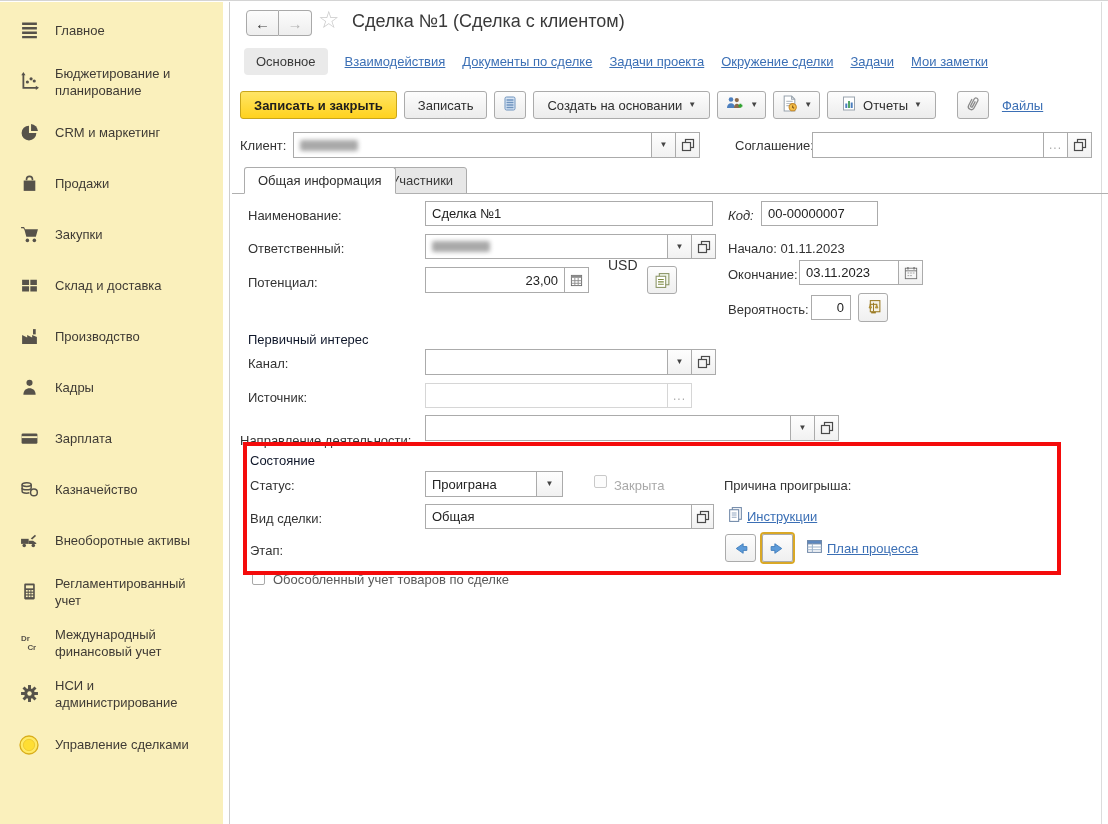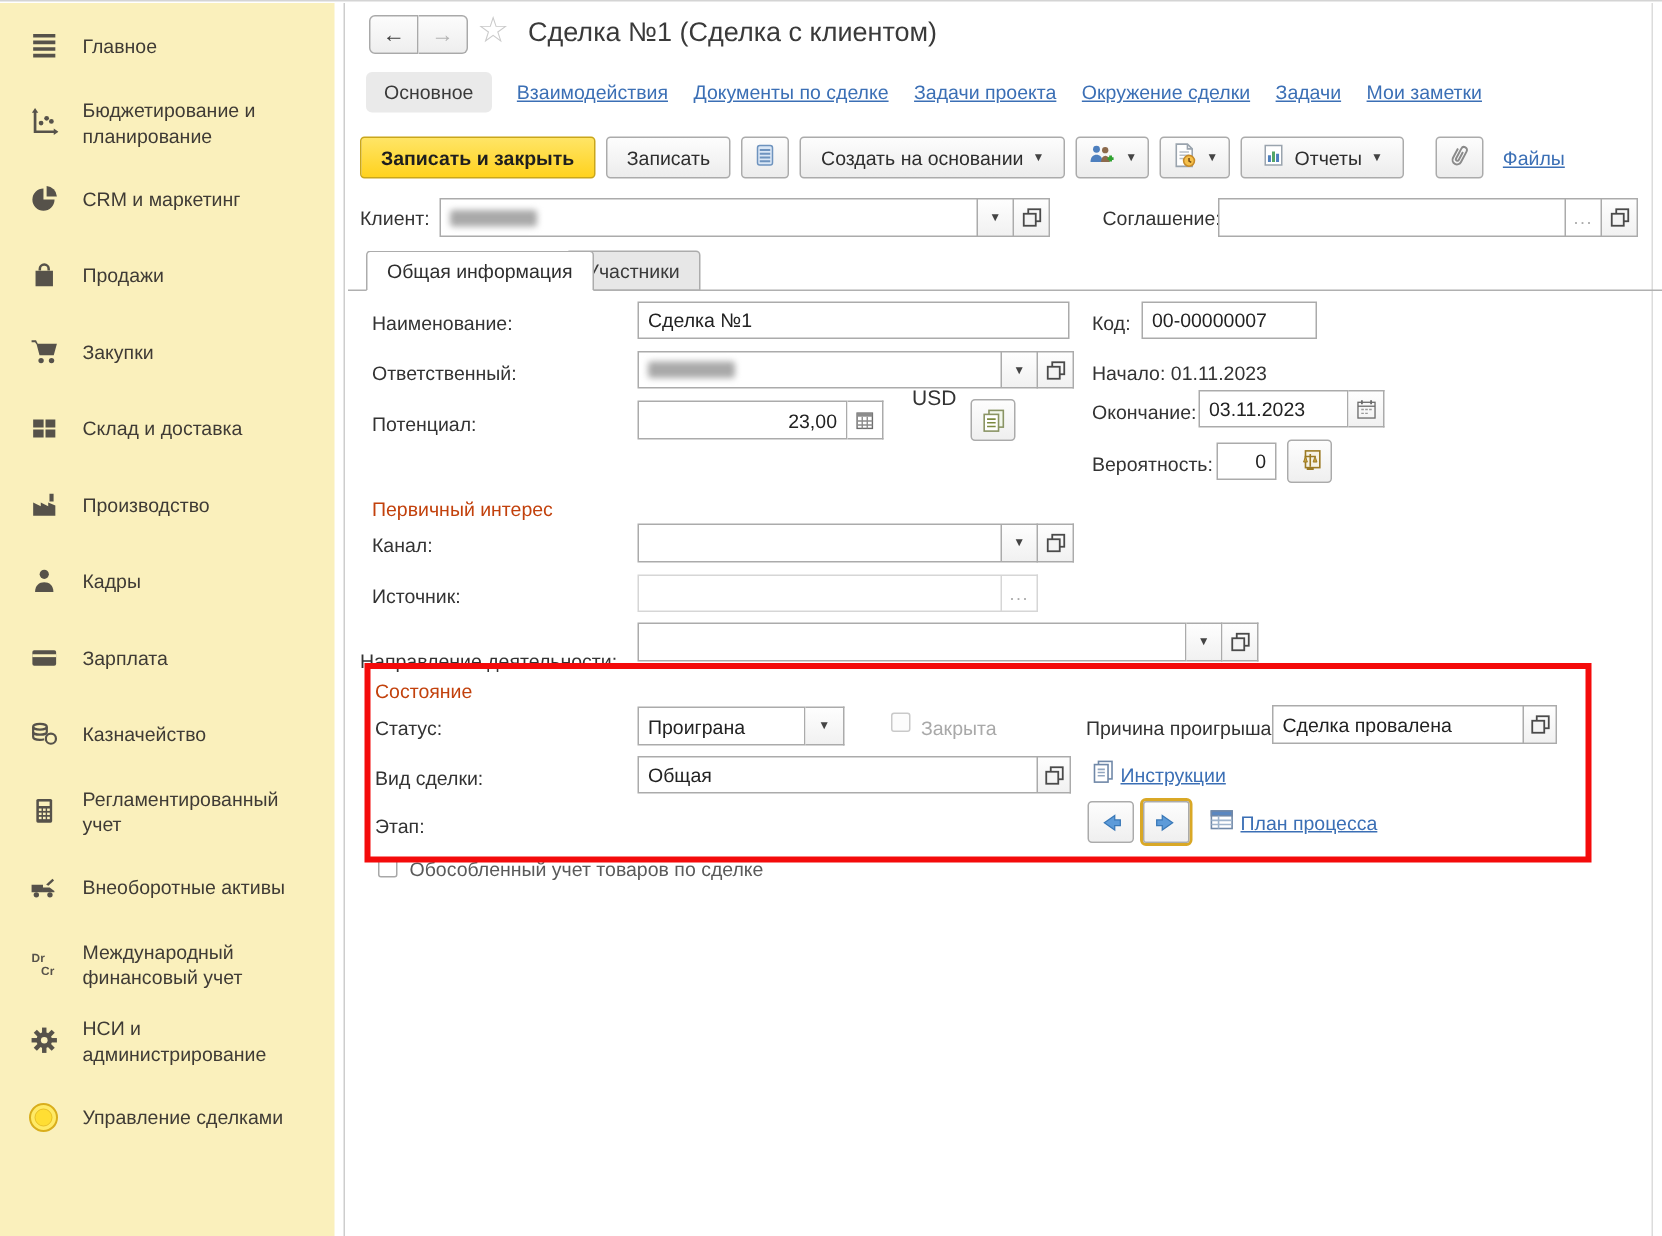--- a/index.html
+++ b/index.html
@@ -18,21 +18,21 @@
   
   .btn { display:inline-flex; align-items:center; height:28px; padding:0 13px; border:1px solid #ABABAB; border-radius:3px;
          background:linear-gradient(#FDFDFD,#ECECEC); font-size:13px; color:#2E2E2E; cursor:pointer; white-space:nowrap; }
   .btn-primary { background:linear-gradient(#FFE566,#FFD21E); border-color:#C9A61B; font-weight:bold; color:#1E1E1E; }
   .icon-btn { padding:0 7px; }
   .caret { font-size:8px; margin-left:6px; color:#444; line-height:1; }
   .sqbtn { border:1px solid #ABABAB; border-radius:3px; background:linear-gradient(#FDFDFD,#EFEFEF);
            display:flex; align-items:center; justify-content:center; cursor:pointer; }
   .lbl { position:absolute; font-size:13px; color:#333; white-space:nowrap; }
   .lnk { color:#3B6FB5; text-decoration:underline; font-size:13px; cursor:pointer; white-space:nowrap; }
-  .sect { position:absolute; font-size:13px; color:#c2410c; }
+  .sect { position:absolute; font-size:13px; color:#0f172a; }
   .fgroup { position:absolute; display:flex; height:26px; }
   .fi { border:1px solid #ABABAB; background:#fff; display:flex; align-items:center; padding:0 6px; font-size:13px; color:#222; height:100%; }
   .fi.right { justify-content:flex-end; }
   .seg { border:1px solid #ABABAB; border-left:0; width:24px; display:flex; align-items:center; justify-content:center;
          background:linear-gradient(#FEFEFE,#F1F1F1); cursor:pointer; height:100%; }
   .seg.flat { background:#fff; }
   .fi.dis, .seg.dis { border-color:#D6D6D6; color:#B5B5B5; }
   .dots { font-size:12px; color:#ABABAB; letter-spacing:1px; }
   .cb { width:13px; height:13px; border:1px solid #A8A8A8; border-radius:2px; background:#fff; display:inline-block; cursor:pointer; }
   .cb.dis { border-color:#C9C9C9; background:#FCFCFC; cursor:default; }
@@ -153,20 +153,32 @@
     <div class="sb-item">
       <span class="sb-ico">
           <svg width="19" height="19" viewBox="0 0 18 18" fill="none" stroke="#56524A" stroke-width="1.4">
             <ellipse cx="6.3" cy="4.3" rx="4.3" ry="1.8"></ellipse>
             <path d="M2 4.3v3.2c0 1 1.9 1.8 4.3 1.8s4.3-.8 4.3-1.8V4.3"></path>
             <path d="M2 7.5v3.2c0 1 1.9 1.8 4.3 1.8 1 0 1.9-.1 2.6-.4"></path>
             <circle cx="13.2" cy="11.8" r="3.2" fill="#FAF0BC"></circle>
           </svg>
         </span>
       <span class="sb-lbl">Казначейство</span>
+    </div>
+    <div class="sb-item">
+      <span class="sb-ico">
+          <svg width="19" height="19" viewBox="0 0 18 18" fill="#56524A">
+            <path d="M1 12.2V7.4h7.2v4.8z"></path>
+            <path d="M8.2 9.2h4.2l3 2.2v.8H8.2z"></path>
+            <circle cx="4" cy="13.8" r="1.7"></circle>
+            <circle cx="12.6" cy="13.8" r="1.7"></circle>
+            <path d="M10.2 7.2l4-3.6 1 1.1-3.6 3.3z"></path>
+          </svg>
+        </span>
+      <span class="sb-lbl">Внеоборотные активы</span>
     </div>
     <div class="sb-item">
       <span class="sb-ico">
           <svg width="19" height="19" viewBox="0 0 18 18">
             <rect x="4" y="1.5" width="10" height="15" rx="1" fill="#56524A"></rect>
             <rect x="5.6" y="3.2" width="6.8" height="2.8" fill="#FAF0BC"></rect>
             <g fill="#FAF0BC">
               <rect x="5.6" y="7.6" width="1.7" height="1.5"></rect>
               <rect x="8.2" y="7.6" width="1.7" height="1.5"></rect>
               <rect x="10.8" y="7.6" width="1.7" height="1.5"></rect>
@@ -176,32 +188,20 @@
               <rect x="5.6" y="12.8" width="1.7" height="1.5"></rect>
               <rect x="8.2" y="12.8" width="1.7" height="1.5"></rect>
               <rect x="10.8" y="12.8" width="1.7" height="1.5"></rect>
             </g>
           </svg>
         </span>
       <span class="sb-lbl">Регламентированный учет</span>
     </div>
     <div class="sb-item">
       <span class="sb-ico">
-          <svg width="19" height="19" viewBox="0 0 18 18" fill="#56524A">
-            <path d="M1 12.2V7.4h7.2v4.8z"></path>
-            <path d="M8.2 9.2h4.2l3 2.2v.8H8.2z"></path>
-            <circle cx="4" cy="13.8" r="1.7"></circle>
-            <circle cx="12.6" cy="13.8" r="1.7"></circle>
-            <path d="M10.2 7.2l4-3.6 1 1.1-3.6 3.3z"></path>
-          </svg>
-        </span>
-      <span class="sb-lbl">Внеоборотные активы</span>
-    </div>
-    <div class="sb-item">
-      <span class="sb-ico">
           <svg width="19" height="19" viewBox="0 0 18 18">
             <text x="1" y="8" font-size="7.5" font-weight="bold" fill="#56524A" font-family="sans-serif">Dr</text>
             <text x="7" y="16" font-size="7.5" font-weight="bold" fill="#56524A" font-family="sans-serif">Cr</text>
           </svg>
         </span>
       <span class="sb-lbl">Международный финансовый учет</span>
     </div>
     <div class="sb-item">
       <span class="sb-ico">
           <svg width="19" height="19" viewBox="0 0 18 18" fill="#56524A">
@@ -340,21 +340,21 @@
       <span>Участники</span>
     </div>
   <div class="tabline"></div>
 
   <div class="lbl" style="left:248px; top:207px;">Наименование:</div>
   <div class="fgroup" style="left:425px; top:200px; height:25px;">
     <div class="fi" style="width:288px;">
         <span>Сделка №1</span>
       </div>
   </div>
-  <div class="lbl" style="left:728px; top:207px;">Код:</div>
+  <div class="lbl" style="left:728px; top:207px;font-style:italic;">Код:</div>
   <div class="fgroup" style="left:761px; top:200px; height:25px;">
     <div class="fi" style="width:117px;">
         <span>00-00000007</span>
       </div>
   </div>
 
   <div class="lbl" style="left:248px; top:240px;">Ответственный:</div>
   <div class="fgroup" style="left:425px; top:233px; height:25px;">
     <div class="fi" style="width:243px;">
         <span class="blurchip"></span>
@@ -470,31 +470,20 @@
     <div class="fi" style="width:112px;">
         <span>Проиграна</span>
       </div>
     <div class="seg" style="width:26px;">
         <span class="caret" style="margin:0;">▼</span>
       </div>
   </div>
   <span class="cb dis" style="position:absolute; left:594px; top:474px;"></span>
   <div class="lbl" style="left:614px; top:477px; color:#A9A9A9;">Закрыта</div>
   <div class="lbl" style="left:724px; top:477px;">Причина проигрыша:</div>
-  <div class="fgroup" style="left:848px; top:469px;">
-    <div class="fi" style="width:168px;">
-        <span>Сделка провалена</span>
-      </div>
-    <div class="seg" style="width:22px;">
-        <svg width="14" height="14" viewBox="0 0 14 14" fill="none" stroke="#4A4A4A" stroke-width="1.2">
-          <rect x="4.5" y="1.5" width="8" height="8"></rect>
-          <rect x="1.5" y="4.5" width="8" height="8" fill="#F4F4F4"></rect>
-        </svg>
-      </div>
-  </div>
 
   <div class="lbl" style="left:250px; top:510px;">Вид сделки:</div>
   <div class="fgroup" style="left:425px; top:503px; height:25px;">
     <div class="fi" style="width:267px;">
         <span>Общая</span>
       </div>
     <div class="seg" style="width:22px;">
         <svg width="14" height="14" viewBox="0 0 14 14" fill="none" stroke="#4A4A4A" stroke-width="1.2">
           <rect x="4.5" y="1.5" width="8" height="8"></rect>
           <rect x="1.5" y="4.5" width="8" height="8" fill="#F4F4F4"></rect>

